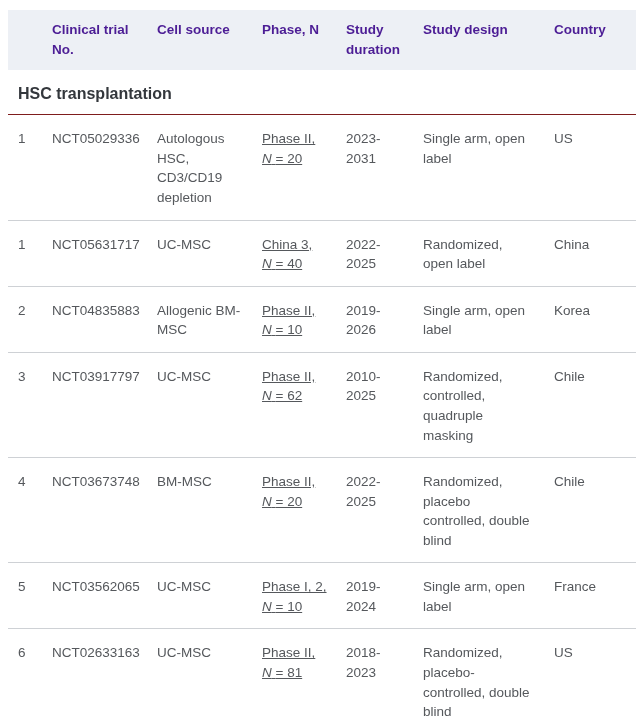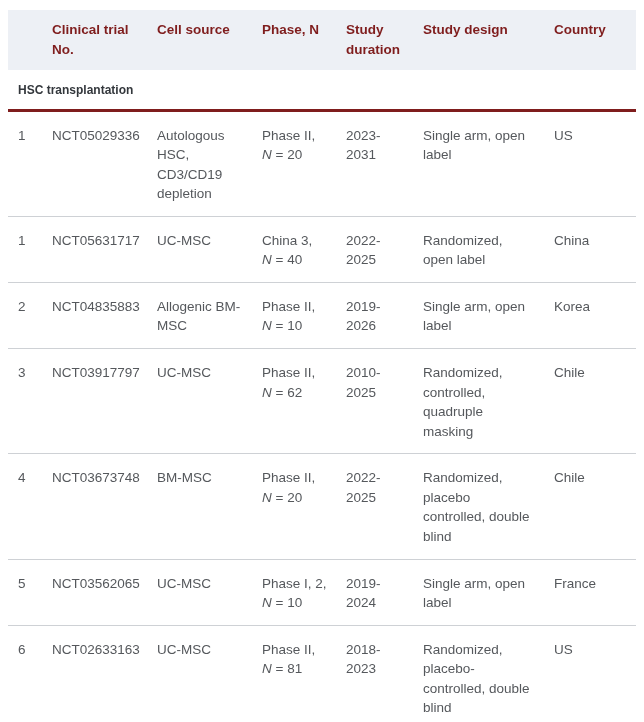--- a/index.html
+++ b/index.html
@@ -26,45 +26,45 @@
   col.c0 { width: 44px; }
   col.c1 { width: 105px; }
   col.c2 { width: 105px; }
   col.c3 { width: 84px; }
   col.c4 { width: 77px; }
   col.c5 { width: 131px; }
   col.c6 { width: 82px; }
 
   thead th {
     background: #edf0f5;
-    color: #7f1d1d;
+    color: #4c1d95;
     font-weight: bold;
     text-align: left;
     vertical-align: top;
     padding: 10px 18px 11px 0;
     font-size: 13.5px;
   }
   thead th.first { padding-left: 10px; }
 
   tr.section-row td {
     color: #33373c;
     font-weight: bold;
-    font-size: 12px;
+    font-size: 16px;
     padding: 12px 0 9px 10px;
-    border-bottom: 3px solid #7f1d1d;
+    border-bottom: 1px solid #7f1d1d;
   }
 
   tbody td {
     vertical-align: top;
     padding: 14px 20px 12px 0;
     border-bottom: 1px solid #ced1d5;
   }
   td.c-no { padding-left: 10px; }
   td.c-trial { white-space: nowrap; }
-  td.c-phase { padding-right: 14px; }
+  td.c-phase { padding-right: 14px; text-decoration: underline; }
   td.c-country { padding-right: 0; }
   .nwrap { white-space: nowrap; }
   .nwrap i { font-style: italic; }
 </style>
 </head>
 <body>
 
 <div class="page">
   <table class="trials">
     <colgroup>

